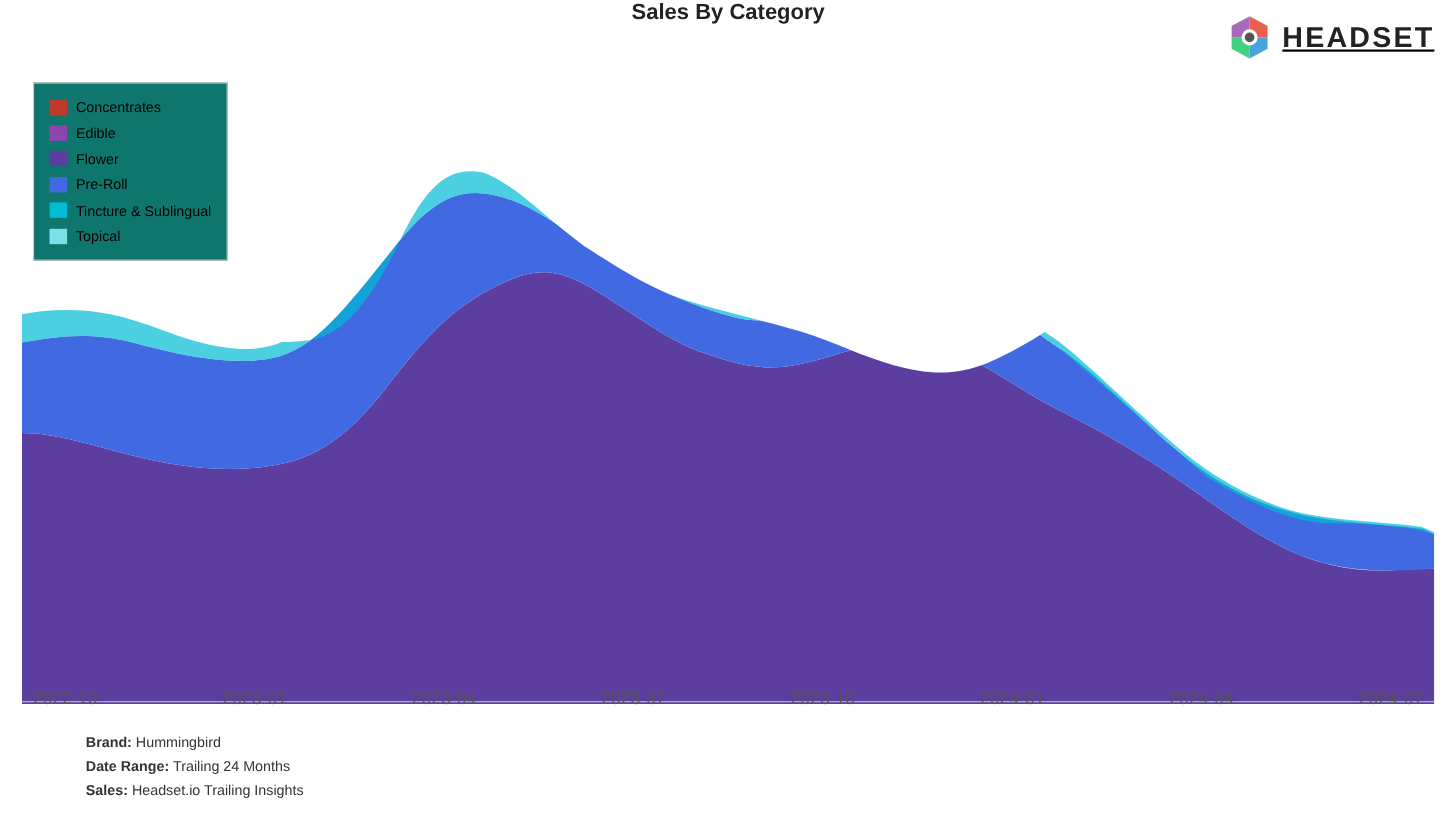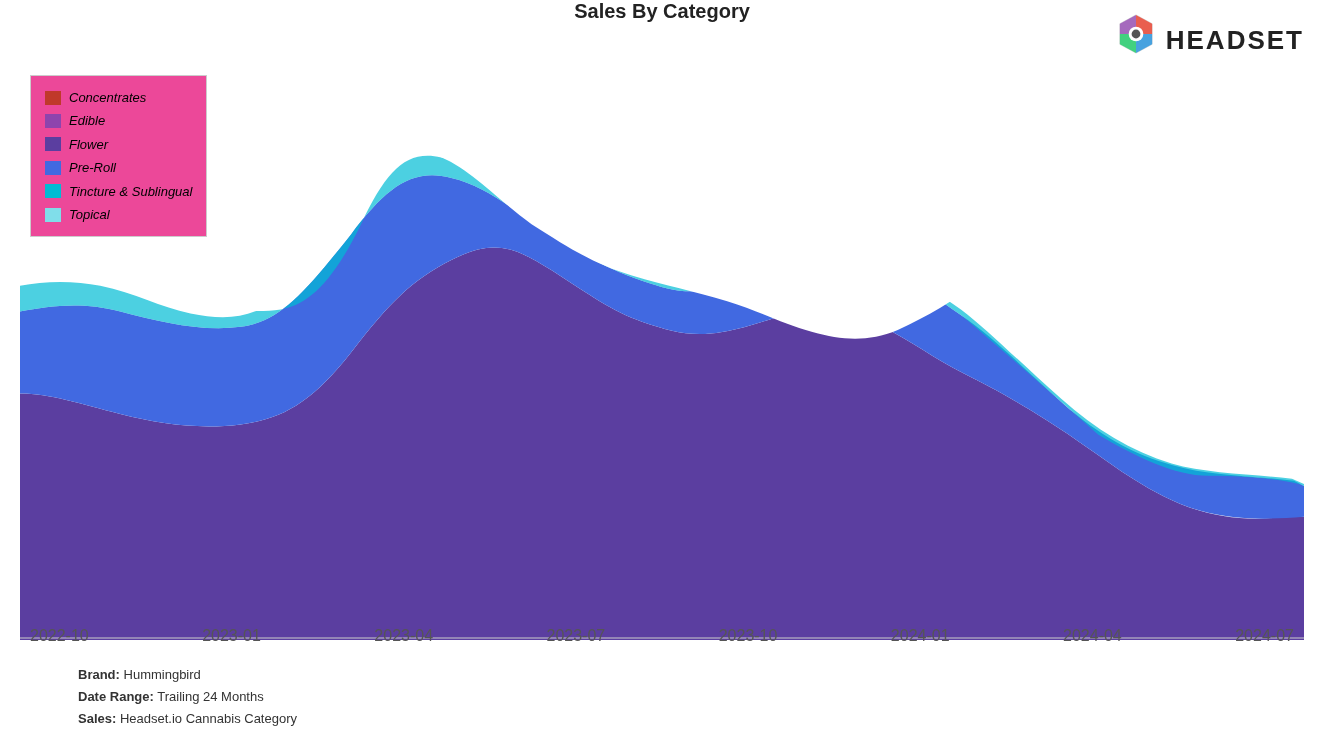--- a/index.html
+++ b/index.html
@@ -21,22 +21,23 @@
       font-size: 20px;
       font-weight: bold;
       padding-bottom: 10px;
       color: #222;
     }
     .logo {
       position: absolute;
       top: 12px;
       right: 20px;
       display: flex;
-      align-items: flex-end;
+      align-items: center;
       gap: 8px;
+      text-decoration: underline;
     }
     .logo-icon {
       width: 44px;
       height: 44px;
     }
     .logo-text {
       font-size: 26px;
       font-weight: bold;
       letter-spacing: 2px;
       color: #222;
@@ -45,27 +46,26 @@
       position: absolute;
       left: 20px;
       top: 65px;
       right: 20px;
       bottom: 100px;
     }
     .legend {
       position: absolute;
       top: 75px;
       left: 30px;
-      background: #ec4899;
+      background: #0f766e;
       border: 1px solid #ccc;
       padding: 10px 14px;
       z-index: 10;
       font-size: 13px;
       line-height: 1.8;
-      font-style: italic;
     }
     .legend-item {
       display: flex;
       align-items: center;
       gap: 8px;
     }
     .legend-swatch {
       width: 16px;
       height: 14px;
       display: inline-block;
@@ -274,17 +274,17 @@
     <div>
       <span class="label">Brand:</span>
       <span>Hummingbird</span>
     </div>
     <div>
       <span class="label">Date Range:</span>
       <span>Trailing 24 Months</span>
     </div>
     <div>
       <span class="label">Sales:</span>
-      <span>Headset.io Cannabis Category</span>
+      <span>Headset.io Trailing Insights</span>
     </div>
   </div>
 
 </div>
 
 </body></html>

